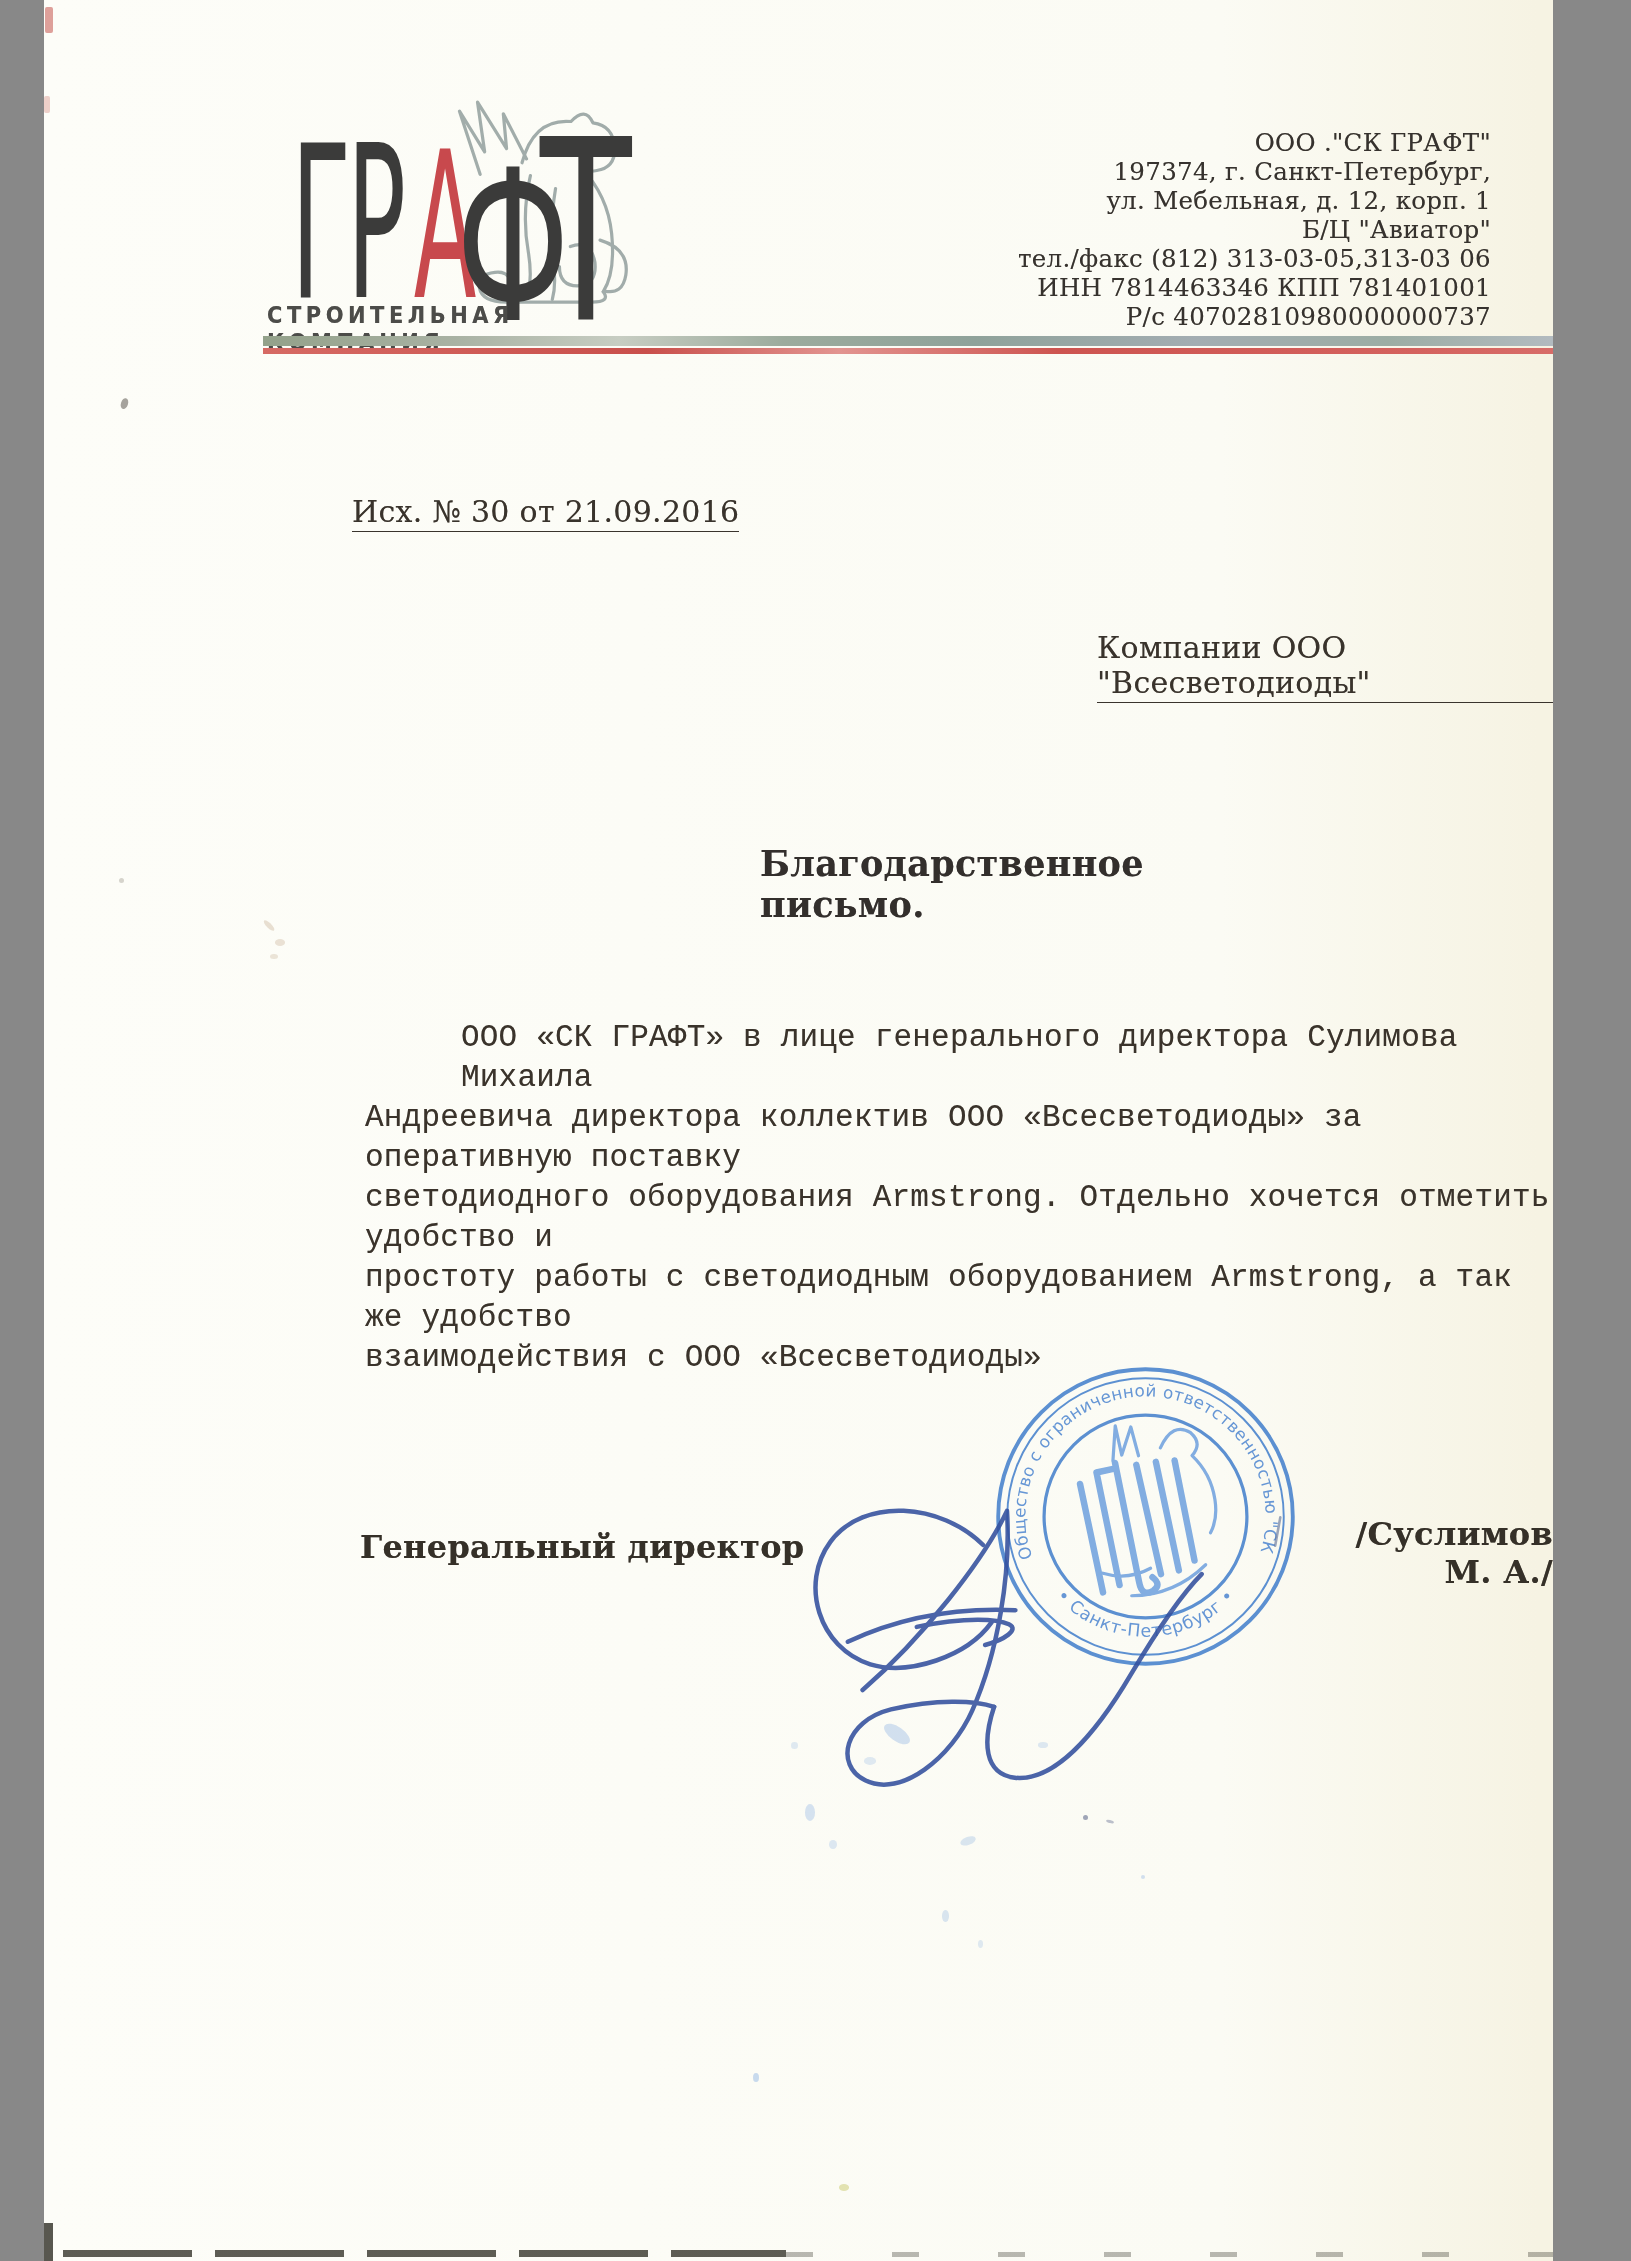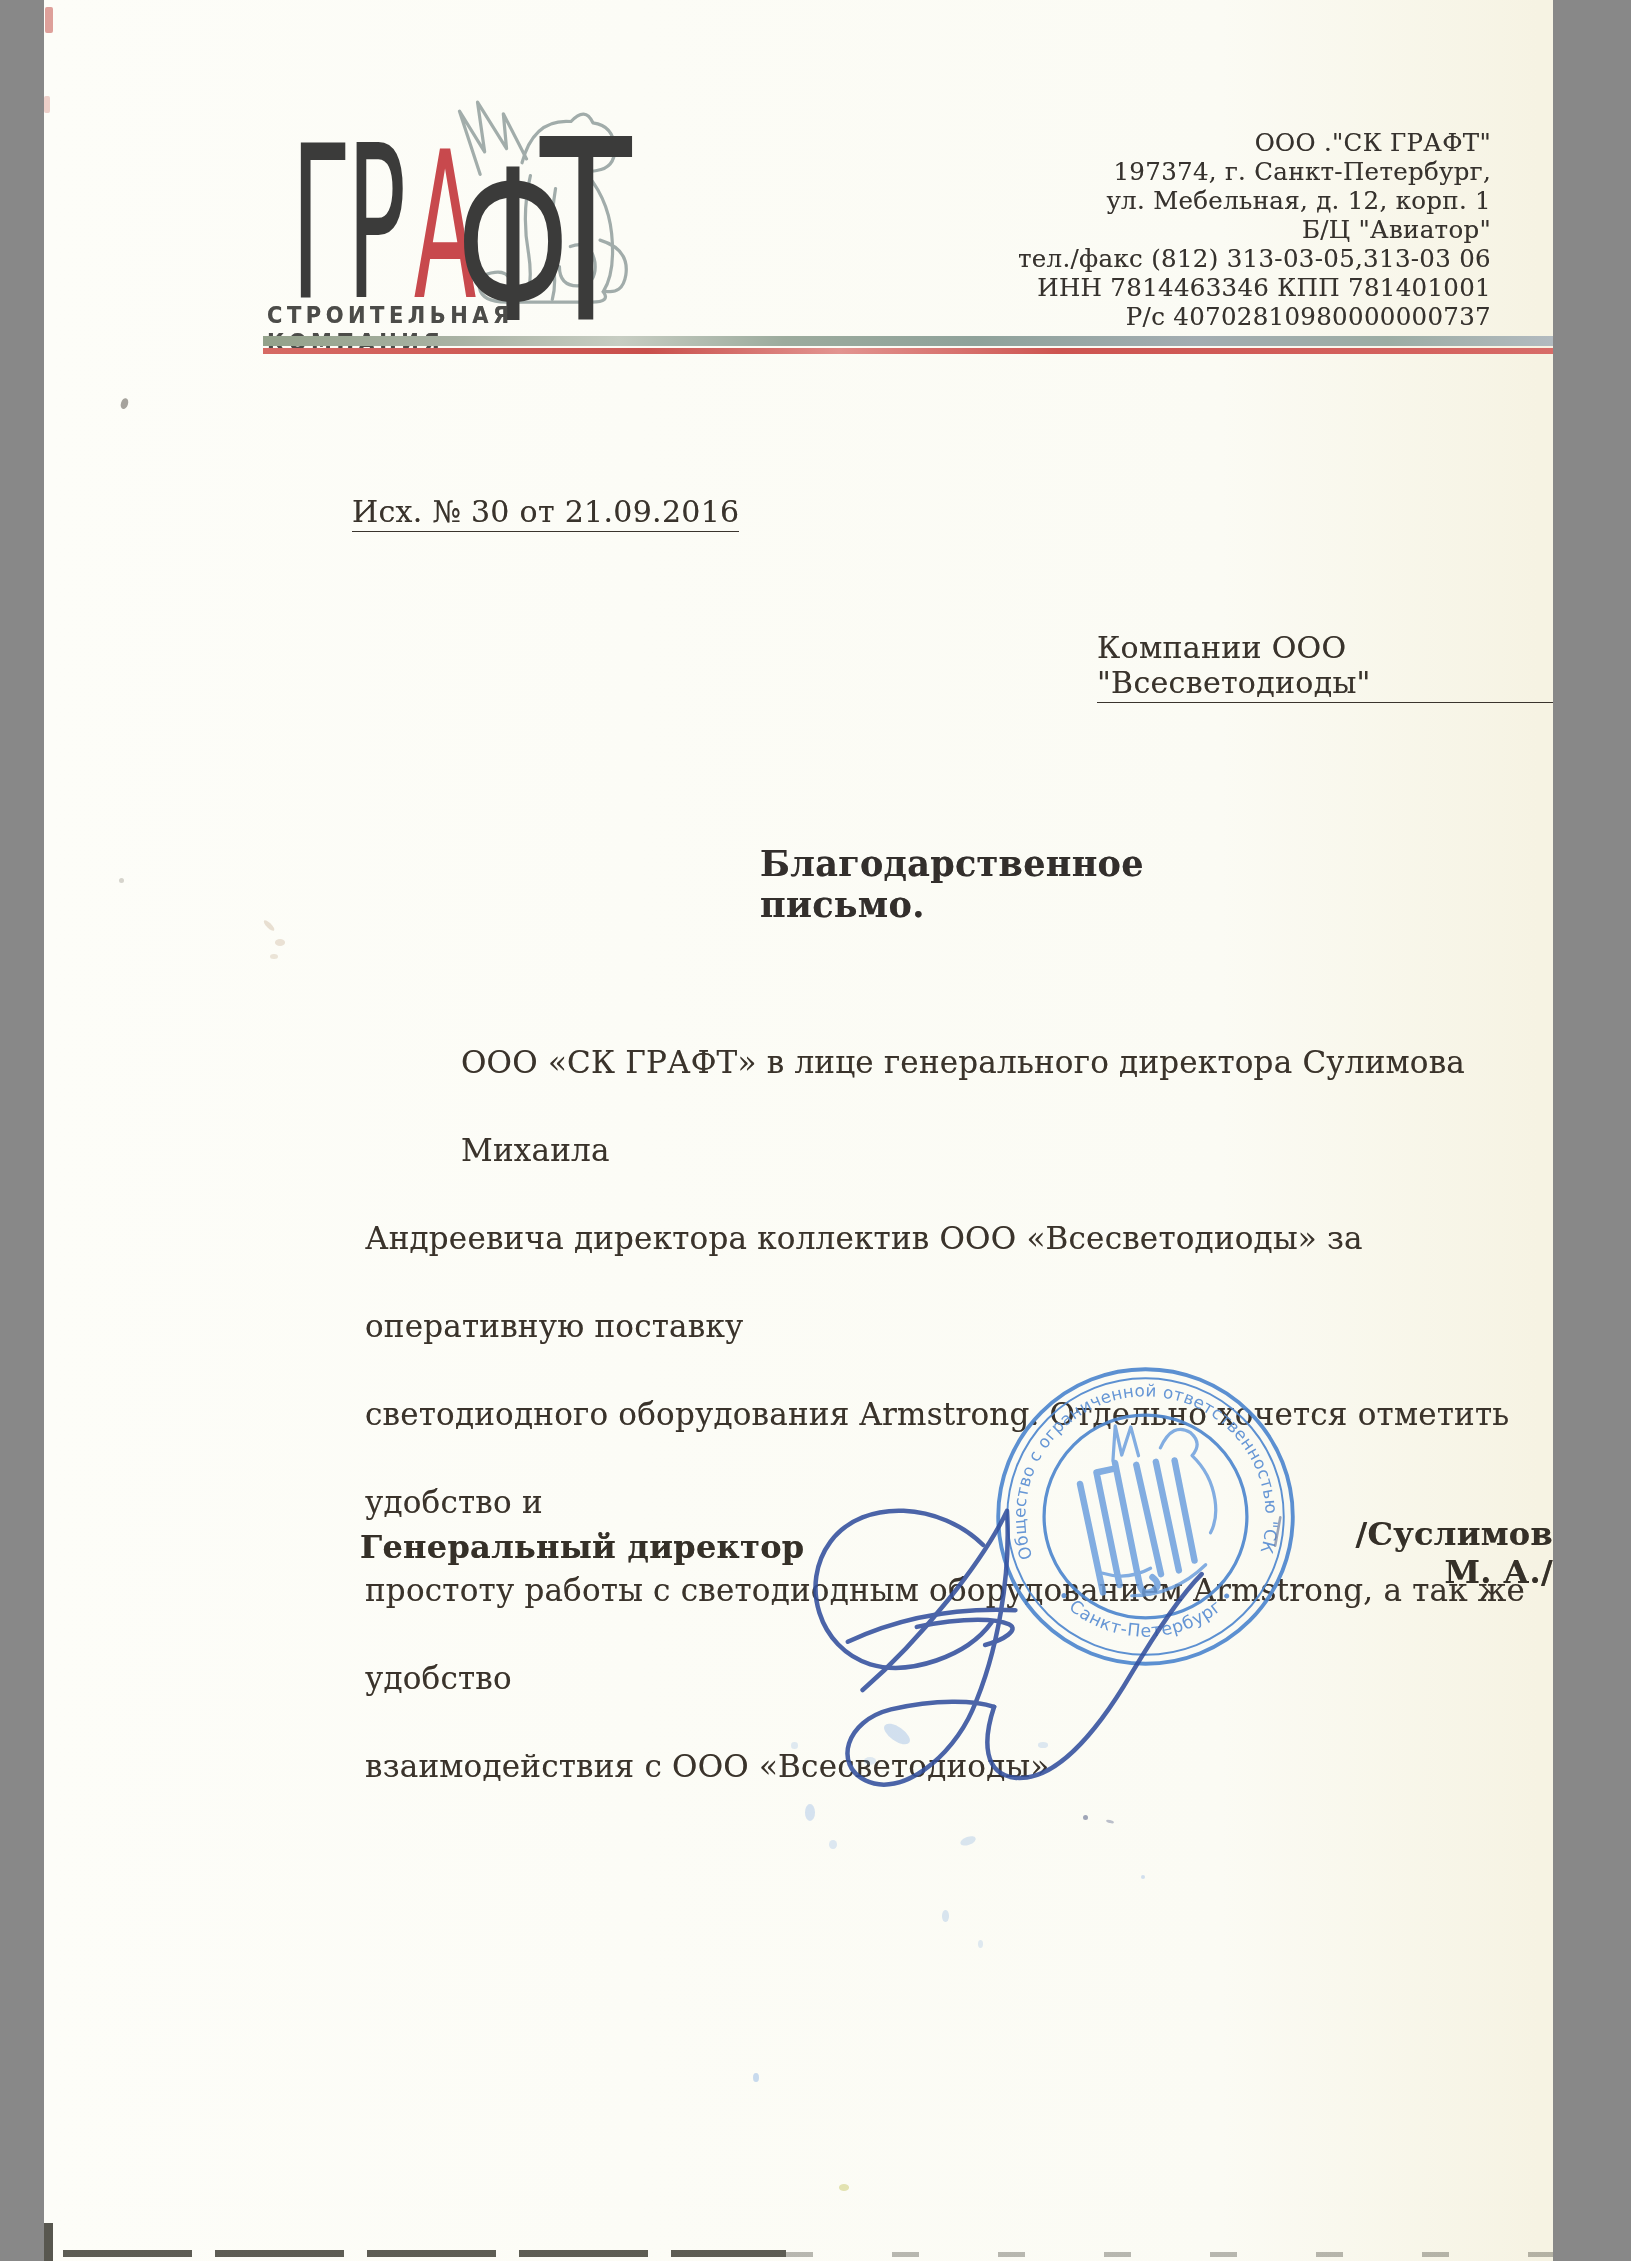--- a/index.html
+++ b/index.html
@@ -20,22 +20,22 @@
   
   #divider-top{left:219px;top:336px;width:1371px;height:10.3px;
     background:linear-gradient(90deg,#93a18a,#a9b2a3 14%,#c7cdc2 26%,#9cab9d 38%,#8fa29a 52%,#a3adb2 68%,#9cada4 82%,#b2babf 94%,#c4c9cc);}
   #divider-red{left:219px;top:348px;width:1371px;height:5.8px;
     background:linear-gradient(90deg,#d66a64,#c94f4b 28%,#e29490 42%,#cd5450 58%,#d4625e 84%,#d9726e);}
   .underlined{border-bottom:1.9px solid #3a342d;padding-bottom:1.9px;display:inline-block;}
   #ref-line{left:308px;top:494px;font-size:30px;letter-spacing:0.3px;text-shadow:0 0 0.6px rgba(60,52,40,.5);}
   #recipient-line{left:1053px;top:630px;font-size:30px;letter-spacing:0.3px;text-shadow:0 0 0.6px rgba(60,52,40,.5);}
   #letter-title{left:716px;top:843px;width:439px;text-align:left;font-size:35px;font-weight:bold;
     color:#332f2c;letter-spacing:0.3px;text-shadow:0 0 0.6px rgba(55,50,60,.55);}
-  #body-block{left:321px;top:1018px;width:1194px;font-size:31px;line-height:88px;
-    color:#3a332b;letter-spacing:0.2px;text-shadow:0 0 0.6px rgba(60,52,40,.4);}
+  #body-block{left:321px;top:1018px;width:1194px;font-size:31px;line-height:40px;
+    color:#3a332b;letter-spacing:0.2px;text-shadow:0 0 0.6px rgba(60,52,40,.4);font-family:Liberation Mono, monospace;}
   #body-block .indent{padding-left:96px;}
   #position-label{left:316px;top:1528px;font-size:32px;font-weight:bold;color:#353028;
     text-shadow:0 0 0.6px rgba(55,48,40,.55);letter-spacing:0.3px;text-align:center;}
   #name-label{left:1266px;top:1515px;font-size:32px;font-weight:bold;color:#353028;
     text-shadow:0 0 0.6px rgba(55,48,40,.55);letter-spacing:0.3px;text-align:right;}
   .speck{position:absolute;border-radius:50%;}
   svg text{font-family:"DejaVu Sans","Liberation Sans",sans-serif;}
 </style>
 </head>
 <body>

